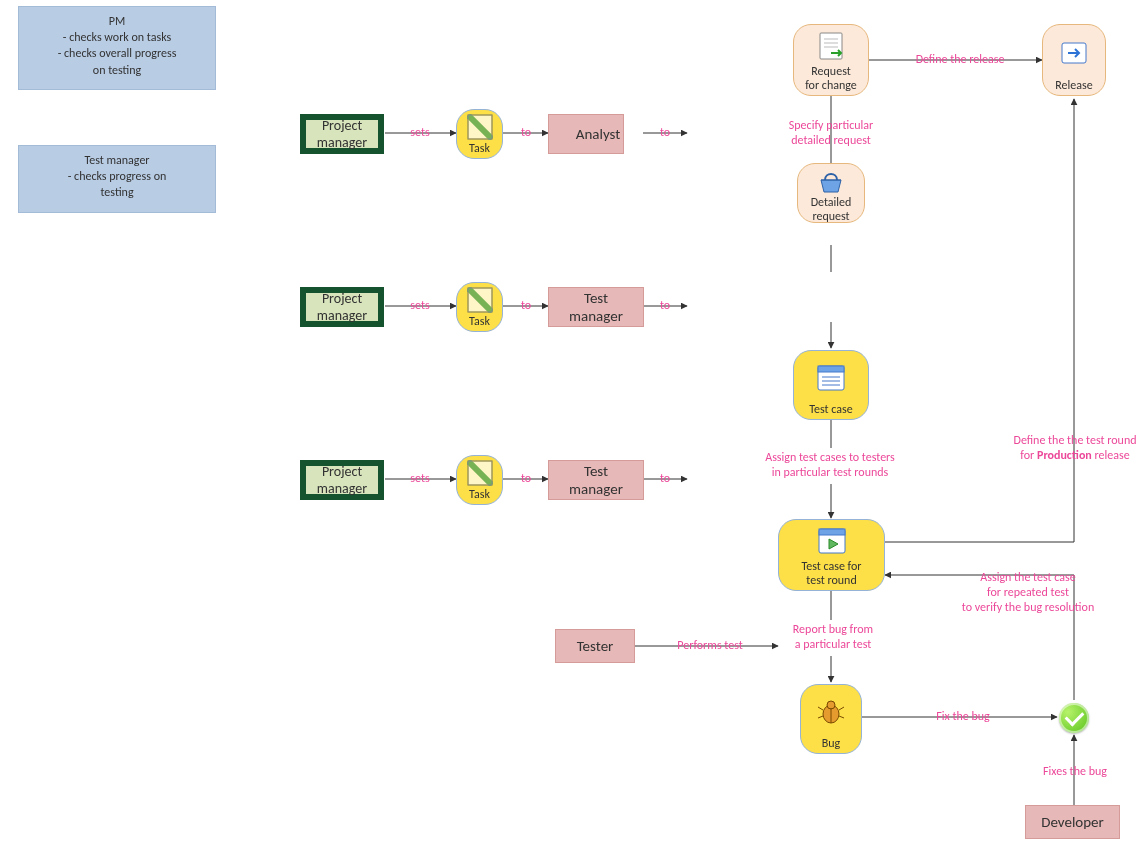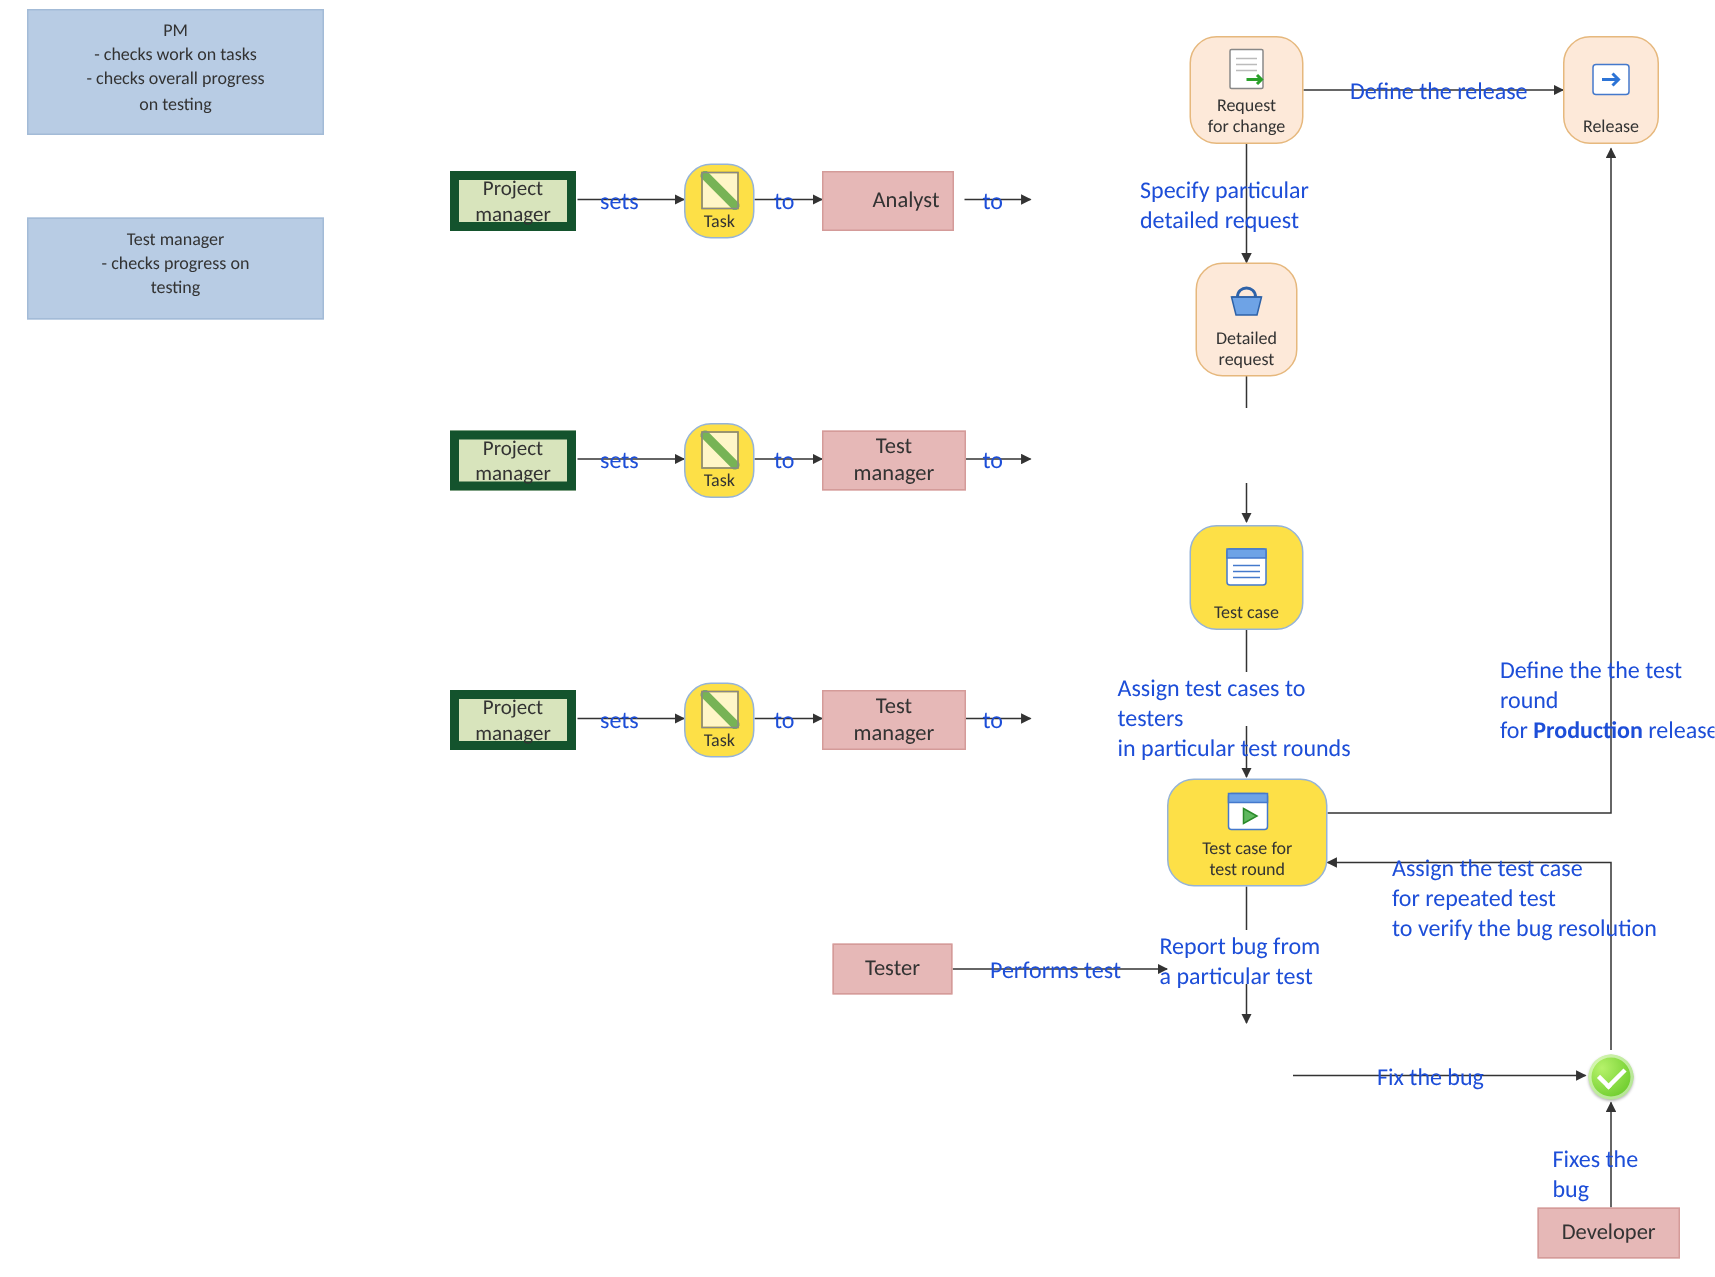--- a/index.html
+++ b/index.html
@@ -60,24 +60,24 @@
   }
   .obj .ico svg { display: block; }
   .obj .lbl {
     font-size: 12px;
     line-height: 1.15;
     text-align: center;
   }
 
   .edge-label {
     position: absolute;
-    text-align: left;
+    text-align: center;
     line-height: 1.25;
-    font-size: 16px;
-    color: #1d4ed8;
+    font-size: 12px;
+    color: #ec4899;
     white-space: pre-line;
   }
 
   svg.arrows {
     position: absolute;
     top: 0; left: 0;
     width: 1143px;
     height: 851px;
     pointer-events: none;
   }
@@ -172,21 +172,21 @@
   <div class="obj obj-blue" style="left:456px; top:109px; width:47px; height:50px;">
     <span class="ico">
       <svg width="26" height="26">
           <rect x="1" y="1" width="24" height="24" fill="#FFF6C7" stroke="#C9B300"></rect>
           <path d="M1 1 L25 25" stroke="#77B355" stroke-width="6"></path>
           <rect x="1" y="1" width="24" height="24" fill="none" stroke="#888"></rect>
         </svg>
     </span>
     <span class="lbl">Task</span>
   </div>
-  <div class="role role-red" style="left:548px; top:114px; width:88px; height:40px;padding-left:28px;">Analyst</div>
+  <div class="role role-red" style="left:548px; top:114px; width:76px; height:40px;padding-left:28px;">Analyst</div>
 
   <div class="role role-green" style="left:300px; top:287px; width:84px; height:40px; white-space:pre-line">Project
 manager</div>
   <div class="obj obj-blue" style="left:456px; top:282px; width:47px; height:50px;">
     <span class="ico">
       <svg width="26" height="26">
           <rect x="1" y="1" width="24" height="24" fill="#FFF6C7" stroke="#C9B300"></rect>
           <path d="M1 1 L25 25" stroke="#77B355" stroke-width="6"></path>
           <rect x="1" y="1" width="24" height="24" fill="none" stroke="#888"></rect>
         </svg>
@@ -232,21 +232,21 @@
   <div class="obj obj-orange" style="left:1042px; top:24px; width:64px; height:72px;">
     <span class="ico">
       <svg width="30" height="28">
           <rect x="3" y="4" width="24" height="20" rx="2" fill="#fff" stroke="#4479cc"></rect>
           <path d="M9 14 L19 14 M16 10 L20 14 L16 18" stroke="#2d74d6" stroke-width="2" fill="none"></path>
         </svg>
     </span>
     <span class="lbl">Release</span>
   </div>
 
-  <div class="obj obj-orange" style="left:797px; top:175px; width:68px; height:76px;">
+  <div class="obj obj-orange" style="left:797px; top:163px; width:68px; height:60px;">
     <span class="ico">
       <svg width="28" height="26">
           <path d="M4 12 L24 12 L21 24 L7 24 Z" fill="#6ea3e6" stroke="#2e62a8"></path>
           <path d="M8 12 C8 4 20 4 20 12" fill="none" stroke="#2e62a8" stroke-width="2"></path>
           <line x1="4" y1="12" x2="24" y2="12" stroke="#2e62a8"></line>
         </svg>
     </span>
     <span class="lbl" style="white-space:pre-line">Detailed
 request</span>
   </div>
@@ -269,20 +269,34 @@
       <svg width="30" height="28">
           <rect x="2" y="2" width="26" height="24" rx="2" fill="#fff" stroke="#4479cc"></rect>
           <rect x="2" y="2" width="26" height="6" fill="#6ea3e6" stroke="#4479cc"></rect>
           <path d="M12 12 L21 17 L12 22 Z" fill="#5fb85f" stroke="#2a8a2a"></path>
         </svg>
     </span>
     <span class="lbl" style="white-space:pre-line">Test case for
 test round</span>
   </div>
 
+  <div class="obj obj-blue" style="left:800px; top:684px; width:62px; height:70px;">
+    <span class="ico">
+      <svg width="28" height="28">
+          <ellipse cx="14" cy="16" rx="8" ry="9" fill="#e59b2d" stroke="#7a4a00"></ellipse>
+          <circle cx="14" cy="7" r="4" fill="#e59b2d" stroke="#7a4a00"></circle>
+          <line x1="6" y1="12" x2="1" y2="9" stroke="#7a4a00"></line>
+          <line x1="22" y1="12" x2="27" y2="9" stroke="#7a4a00"></line>
+          <line x1="6" y1="18" x2="1" y2="20" stroke="#7a4a00"></line>
+          <line x1="22" y1="18" x2="27" y2="20" stroke="#7a4a00"></line>
+          <line x1="14" y1="10" x2="14" y2="25" stroke="#7a4a00"></line>
+        </svg>
+    </span>
+    <span class="lbl">Bug</span>
+  </div>
 
   <div class="check" style="left:1059px; top:703px;"></div>
 
   <div class="edge-label" style="left:400px; top:125px; width:40px;">sets</div>
   <div class="edge-label" style="left:516px; top:125px; width:20px;">to</div>
   <div class="edge-label" style="left:655px; top:125px; width:20px;">to</div>
 
   <div class="edge-label" style="left:400px; top:298px; width:40px;">sets</div>
   <div class="edge-label" style="left:516px; top:298px; width:20px;">to</div>
   <div class="edge-label" style="left:655px; top:298px; width:20px;">to</div>

